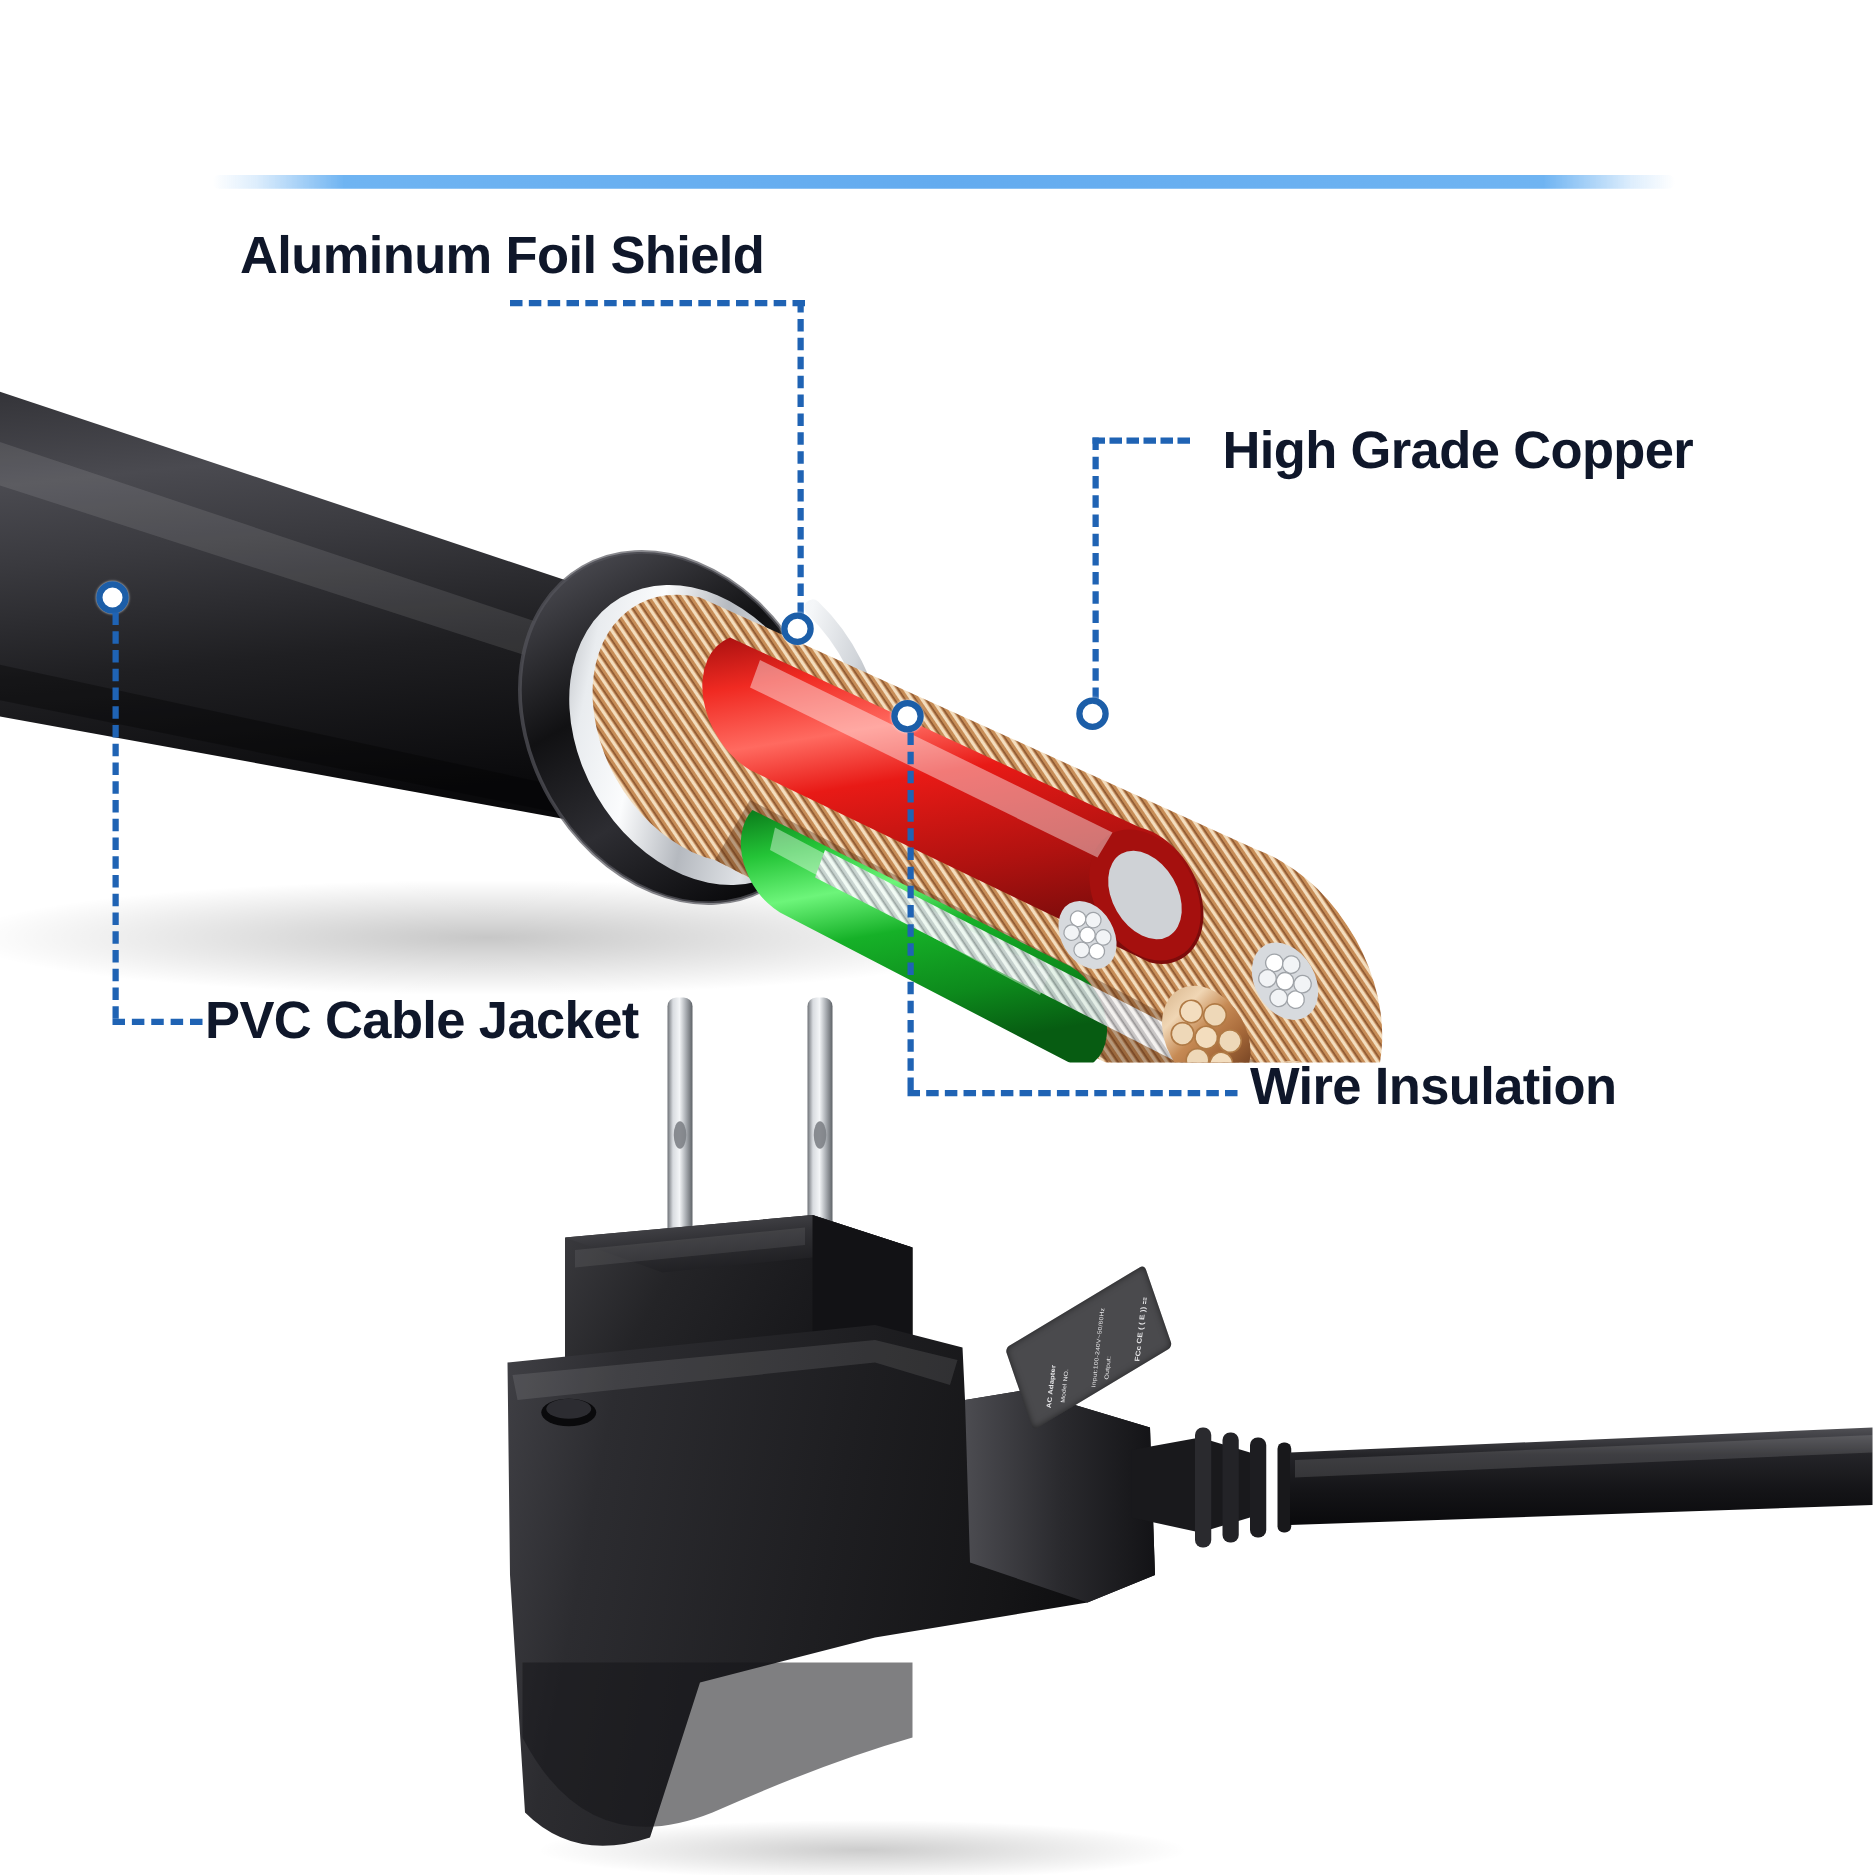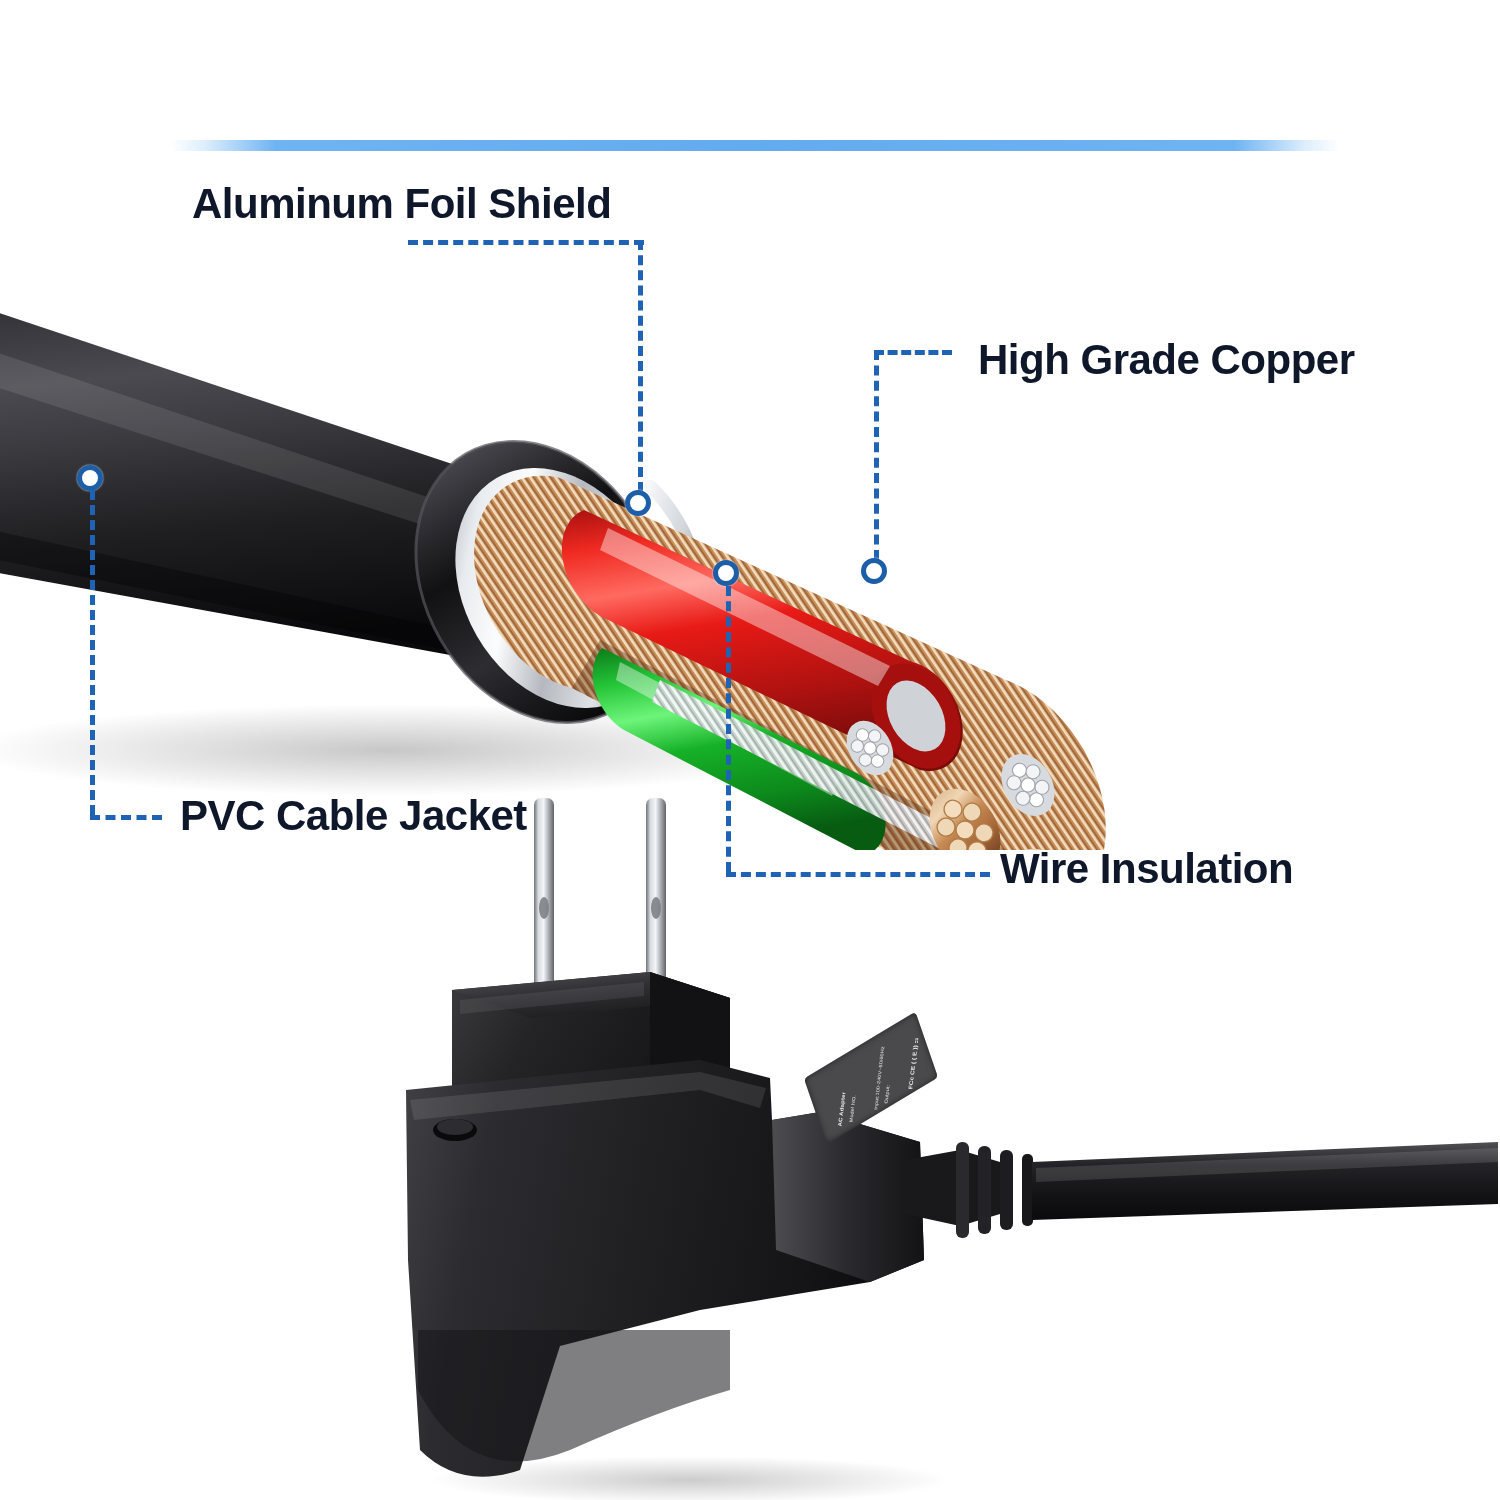--- a/index.html
+++ b/index.html
@@ -475,21 +475,21 @@
     <div class="marker-dot" style="left:625px; top:490px;"></div>
   </div>
 
   <div class="callout-label" style="left:958px; top:336px;margin-left:20px;">High Grade Copper</div>
   <div class="leader">
     <div class="dash-h" style="left:874px; top:350px; width:78px;"></div>
     <div class="dash-v" style="left:874px; top:350px; height:210px;"></div>
     <div class="marker-dot" style="left:861px; top:558px;"></div>
   </div>
 
-  <div class="callout-label" style="left:180px; top:792px;">PVC Cable Jacket</div>
+  <div class="callout-label" style="left:164px; top:792px;">PVC Cable Jacket</div>
   <div class="leader">
     <div class="marker-dot" style="left:77px; top:465px;"></div>
     <div class="dash-v" style="left:90px; top:490px; height:325px;"></div>
     <div class="dash-h" style="left:90px; top:815px; width:72px;"></div>
   </div>
 
   <div class="callout-label" style="left:1000px; top:845px;">Wire Insulation</div>
   <div class="leader">
     <div class="marker-dot" style="left:713px; top:560px;"></div>
     <div class="dash-v" style="left:726px; top:586px; height:286px;"></div>

